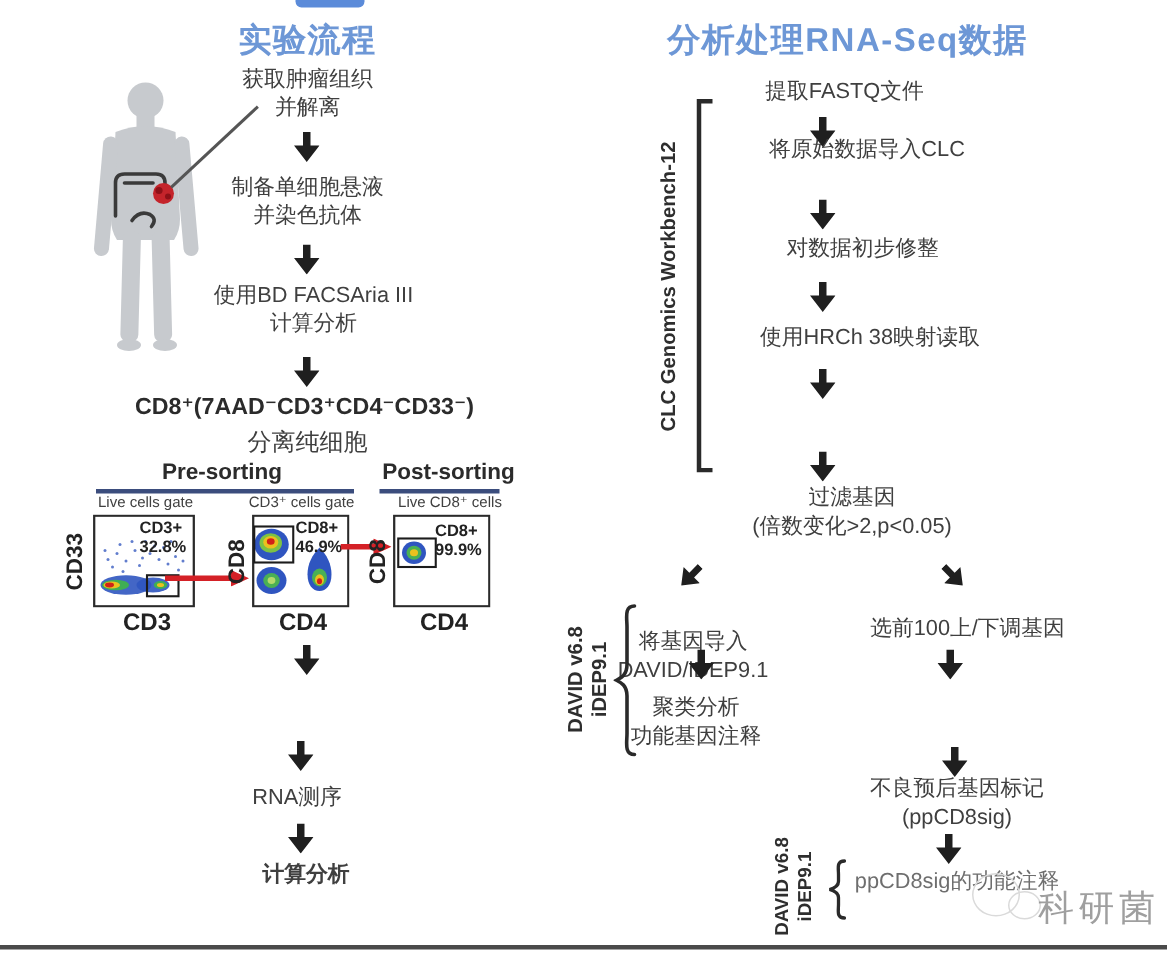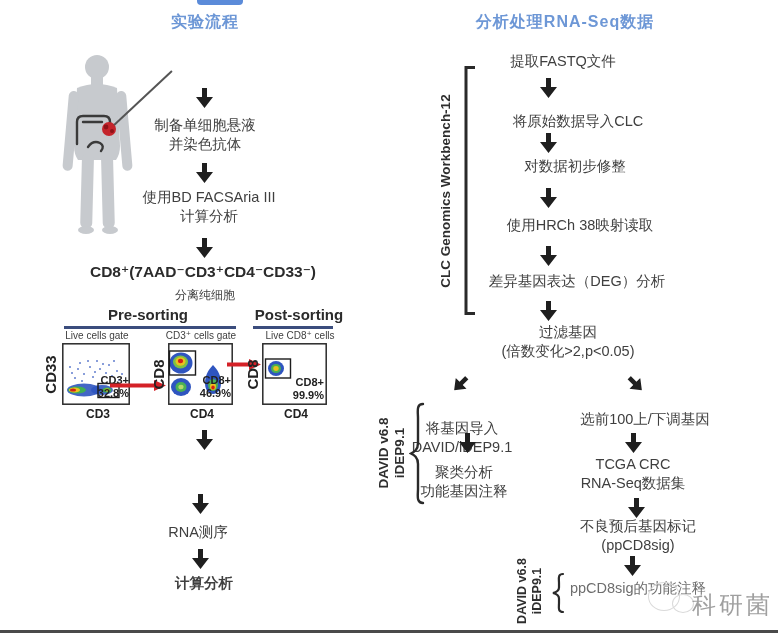--- a/index.html
+++ b/index.html
@@ -1,34 +1,34 @@
 <!DOCTYPE html>
 <html style="--title_blue: #6d97d6; --text: #3f3f3f; --red: #d42127; --underline: #3b4d7d;"><head>
 <meta charset="utf-8">
 <style>
   html,body{margin:0;padding:0;background:#fff;}
   #canvas{position:relative;width:778px;height:635px;background:#fff;overflow:hidden;
           font-family:"Liberation Sans","DejaVu Sans",sans-serif;color:var(--text,#3f3f3f);}
   .abs{position:absolute;}
   .step{position:absolute;white-space:pre-line;text-align:center;font-size:14.5px;line-height:19px;
         color:var(--text,#3f3f3f);transform:translateX(-50%);}
-  .col-title{position:absolute;transform:translateX(-50%);font-size:16px;font-weight:600;
+  .col-title{position:absolute;transform:translateX(-50%);font-size:22px;font-weight:600;
         color:var(--title_blue,#6d97d6);letter-spacing:1px;white-space:nowrap;}
   .bold-line{font-weight:700;color:#2b2b2b;font-size:15.5px;}
   .arr{position:absolute;width:17px;height:20px;}
   .arr svg{display:block;}
   .red-arrow{position:absolute;}
   .vlabel{position:absolute;transform:rotate(-90deg);text-align:center;white-space:pre-line;
         font-size:13.5px;line-height:16px;color:#2e2e2e;font-weight:600;}
   .plot-caption{position:absolute;transform:translateX(-50%);font-size:10px;color:#404040;white-space:nowrap;}
   .sort-head{position:absolute;transform:translateX(-50%);font-size:15px;font-weight:700;color:#2b2b2b;white-space:nowrap;}
   .sort-underline{position:absolute;height:2.5px;background:var(--underline,#3b4d7d);}
   .gate-label{position:absolute;font-size:11px;line-height:12.5px;font-weight:600;color:#222;
-        white-space:pre-line;text-align:right;margin-top:28px;}
-  .xlab{position:absolute;transform:translateX(-50%);font-size:12px;font-weight:600;color:#222;}
+        white-space:pre-line;text-align:left;}
+  .xlab{position:absolute;transform:translateX(-50%);font-size:16px;font-weight:600;color:#222;}
   .ylab{position:absolute;transform:rotate(-90deg);font-size:15px;font-weight:600;color:#222;text-align:center;}
   .watermark{position:absolute;font-size:24px;color:#8f8f8f;letter-spacing:3px;opacity:.85;}
   .wm-circle{position:absolute;border:1.5px solid #dadada;border-radius:50%;background:transparent;}
   .bottom-rule{position:absolute;left:0;top:630px;width:778px;height:2.5px;background:#4a4a4a;}
   .top-artifact{position:absolute;left:197px;top:0;width:46px;height:5px;background:#5b8bd9;border-radius:0 0 4px 4px;}
   .pointer-line{position:absolute;height:1.6px;background:#555;transform-origin:left center;}
 </style>
 </head>
 <body>
 
@@ -56,20 +56,22 @@
       <path d="M38 93 Q43 86 50 89 Q55 92 51 97"></path>
     </g>
     <g>
       <circle cx="59" cy="75" r="7" fill="#c4242b"></circle>
       <circle cx="56" cy="73" r="2.4" fill="#8e1118"></circle>
       <circle cx="62" cy="77" r="2" fill="#8e1118"></circle>
     </g>
   </svg>
   <div class="pointer-line" style="left:114px;top:124px;width:79px;transform:rotate(-43deg);"></div>
 
+  <div class="step" style="left:205px;top:44px;">获取肿瘤组织
+并解离</div>
   <span class="arr" style="left:196px;top:88px;">
       <svg width="17" height="20" viewBox="0 0 17 20">
         <path d="M6 0 h5 v9 h6 L8.5 20 L0 9 h6 z" fill="#1f1f1f"></path>
       </svg>
     </span>
   <div class="step" style="left:205px;top:116px;">制备单细胞悬液
 并染色抗体</div>
   <span class="arr" style="left:196px;top:163px;">
       <svg width="17" height="20" viewBox="0 0 17 20">
         <path d="M6 0 h5 v9 h6 L8.5 20 L0 9 h6 z" fill="#1f1f1f"></path>
@@ -77,21 +79,21 @@
     </span>
   <div class="step" style="left:209px;top:188px;">使用BD FACSAria III
 计算分析</div>
   <span class="arr" style="left:196px;top:238px;">
       <svg width="17" height="20" viewBox="0 0 17 20">
         <path d="M6 0 h5 v9 h6 L8.5 20 L0 9 h6 z" fill="#1f1f1f"></path>
       </svg>
     </span>
 
   <div class="step bold-line" style="left:203px;top:262px;">CD8⁺(7AAD⁻CD3⁺CD4⁻CD33⁻)</div>
-  <div class="step" style="left:205px;top:286px;font-size:12px;">分离纯细胞</div>
+  <div class="step" style="left:205px;top:286px;font-size:16px;">分离纯细胞</div>
 
   <div class="sort-head" style="left:148px;top:306px;">Pre-sorting</div>
   <div class="sort-underline" style="left:64px;top:326px;width:172px;"></div>
   <div class="sort-head" style="left:299px;top:306px;">Post-sorting</div>
   <div class="sort-underline" style="left:253px;top:326px;width:80px;"></div>
 
   <div class="plot-caption" style="left:97px;top:330px;">Live cells gate</div>
   <div class="plot-caption" style="left:201px;top:330px;">CD3⁺ cells gate</div>
   <div class="plot-caption" style="left:300px;top:330px;">Live CD8⁺ cells</div>
 
@@ -198,39 +200,38 @@
     <path d="M13 1.5 H4 V247.5 H13" fill="none" stroke="#2a2a2a" stroke-width="3"></path>
   </svg>
   <div class="vlabel" style="left:332px;top:182px;width:230px;height:18px;font-size:13.5px;">CLC Genomics Workbench-12</div>
 
   <div class="step" style="left:563px;top:52px;text-align:right;">提取FASTQ文件</div>
   <span class="arr" style="left:540px;top:78px;">
       <svg width="17" height="20" viewBox="0 0 17 20">
         <path d="M6 0 h5 v9 h6 L8.5 20 L0 9 h6 z" fill="#1f1f1f"></path>
       </svg>
     </span>
-  <div class="step" style="left:578px;top:112px;">将原始数据导入CLC</div>
+  <div class="step" style="left:578px;top:91px;">将原始数据导入CLC</div>
   <span class="arr" style="left:540px;top:133px;">
       <svg width="17" height="20" viewBox="0 0 17 20">
         <path d="M6 0 h5 v9 h6 L8.5 20 L0 9 h6 z" fill="#1f1f1f"></path>
       </svg>
     </span>
   <div class="step" style="left:575px;top:157px;">对数据初步修整</div>
   <span class="arr" style="left:540px;top:188px;">
       <svg width="17" height="20" viewBox="0 0 17 20">
         <path d="M6 0 h5 v9 h6 L8.5 20 L0 9 h6 z" fill="#1f1f1f"></path>
       </svg>
     </span>
   <div class="step" style="left:580px;top:216px;">使用HRCh 38映射读取</div>
   <span class="arr" style="left:540px;top:246px;">
       <svg width="17" height="20" viewBox="0 0 17 20">
         <path d="M6 0 h5 v9 h6 L8.5 20 L0 9 h6 z" fill="#1f1f1f"></path>
       </svg>
     </span>
-  <div class="step" style="left:577px;top:272px;">差异基因表达（DEG）分析</div>
   <span class="arr" style="left:540px;top:301px;">
       <svg width="17" height="20" viewBox="0 0 17 20">
         <path d="M6 0 h5 v9 h6 L8.5 20 L0 9 h6 z" fill="#1f1f1f"></path>
       </svg>
     </span>
   <div class="step" style="left:568px;top:323px;">过滤基因
 (倍数变化&gt;2,p&lt;0.05)</div>
 
   <span class="arr" style="left:452px;top:374px;transform:rotate(45deg) scale(0.9);">
       <svg width="17" height="20" viewBox="0 0 17 20">
@@ -257,22 +258,20 @@
   </svg>
   <div class="vlabel" style="left:349px;top:435px;width:90px;height:36px;">DAVID v6.8
 iDEP9.1</div>
 
   <div class="step" style="left:645px;top:410px;">选前100上/下调基因</div>
   <span class="arr" style="left:625px;top:433px;">
       <svg width="17" height="20" viewBox="0 0 17 20">
         <path d="M6 0 h5 v9 h6 L8.5 20 L0 9 h6 z" fill="#1f1f1f"></path>
       </svg>
     </span>
-  <div class="step" style="left:633px;top:455px;">TCGA CRC
-RNA-Seq数据集</div>
   <span class="arr" style="left:628px;top:498px;">
       <svg width="17" height="20" viewBox="0 0 17 20">
         <path d="M6 0 h5 v9 h6 L8.5 20 L0 9 h6 z" fill="#1f1f1f"></path>
       </svg>
     </span>
   <div class="step" style="left:638px;top:517px;">不良预后基因标记
 (ppCD8sig)</div>
   <span class="arr" style="left:624px;top:556px;">
       <svg width="17" height="20" viewBox="0 0 17 20">
         <path d="M6 0 h5 v9 h6 L8.5 20 L0 9 h6 z" fill="#1f1f1f"></path>

